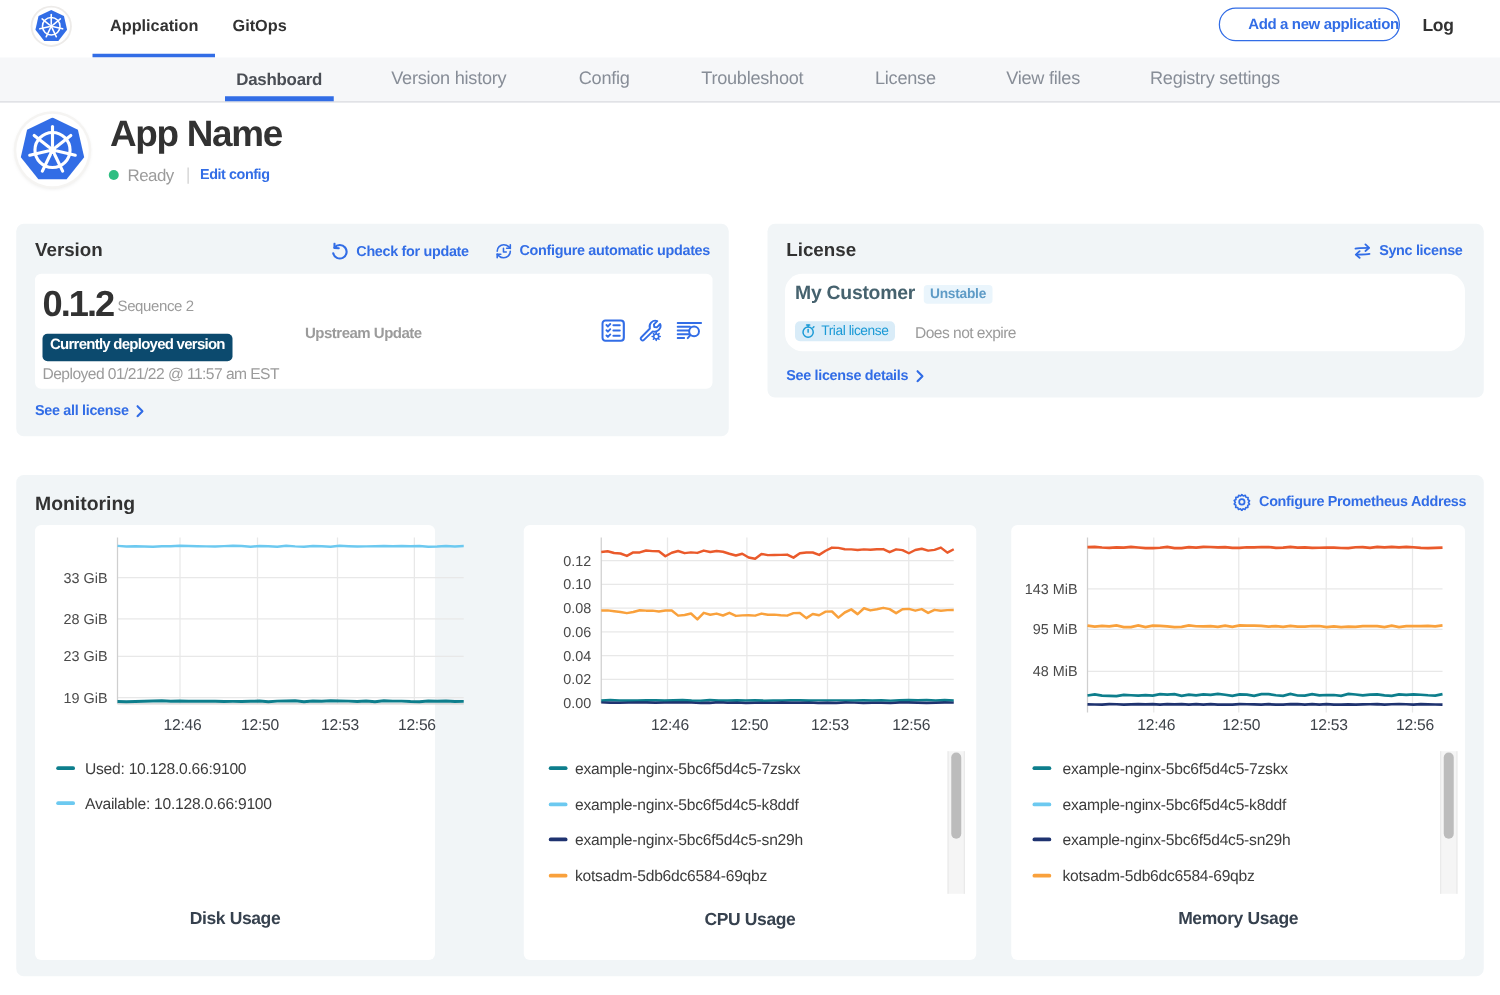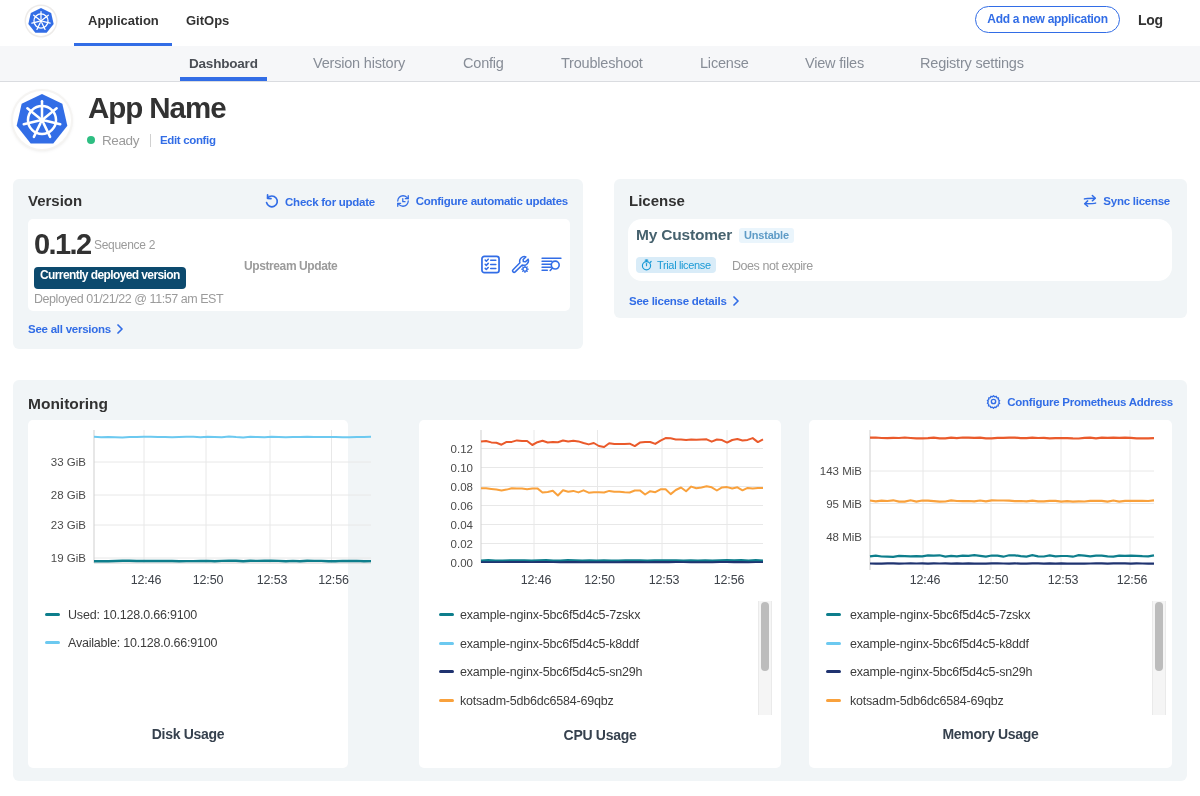--- a/index.html
+++ b/index.html
@@ -1,20 +1,20 @@
 <!DOCTYPE html>
 <html><head><meta charset="utf-8"><style>
 * { margin:0; padding:0; box-sizing:border-box; }
 body { width:1200px; height:796px; font-family:"Liberation Sans", sans-serif; background:#fff; position:relative; overflow:hidden; }
 .abs { position:absolute; }
 .topnav { position:absolute; left:0; top:0; width:1030px; height:46px; background:#fff; }
 .logo-circ { position:absolute; left:26px; top:6px; width:30px; height:30px; border-radius:50%; background:#fff; box-shadow:0 0 0 1.5px #edebe9; display:flex; align-items:center; justify-content:center; }
 .toptab { position:absolute; top:0; height:46px; line-height:41px; font-size:13px; font-weight:700; color:#323232; }
 .toptab.active::after { content:""; position:absolute; left:-14px; right:-13px; bottom:0; height:3px; background:#326de6; }
-.addbtn { position:absolute; left:975px; top:6px; width:145px; height:27px; border:1.5px solid #326de6; border-radius:14px; color:#326de6; font-size:12px; font-weight:700; letter-spacing:-0.3px; text-align:center; line-height:25px; background:#fff; }
+.addbtn { position:absolute; left:975px; top:6px; width:145px; height:27px; border:1.5px solid #326de6; border-radius:14px; color:#326de6; font-size:12px; font-weight:700; letter-spacing:-0.3px; text-align:right; line-height:25px; background:#fff; }
 .logout { position:absolute; left:1138px; top:0; height:46px; line-height:41px; font-size:14px; font-weight:700; letter-spacing:-0.3px; color:#323232; }
 .subnav { position:absolute; left:0; top:46px; width:1200px; height:36px; background:#f6f7f9; border-bottom:1px solid #dadce0; }
 .subtab { position:absolute; top:0; height:35px; line-height:35px; font-size:14.5px; color:#878d97; letter-spacing:-0.2px; }
 .subtab.active { color:#4a4e55; font-weight:700; font-size:13.5px; }
 .subtab.active .bar { position:absolute; left:-9px; right:-9px; top:31px; height:4px; background:#326de6; }
 .bigicon { position:absolute; left:13px; top:91px; width:58px; height:58px; border-radius:50%; background:#fff; box-shadow:0 0 0 2px #f5f4f2, 0 1px 4px rgba(0,0,0,0.15); display:flex; align-items:center; justify-content:center; }
 .appname { position:absolute; left:88px; top:91px; font-size:29.5px; font-weight:700; color:#323232; letter-spacing:-1.05px; }
 .statusrow { position:absolute; left:87px; top:132px; height:16px; display:flex; align-items:center; }
 .dot { width:8px; height:8px; border-radius:50%; background:#2ebe82; margin-right:7px; }
 .ready { color:#9b9b9b; font-size:13.5px; letter-spacing:-0.4px; }
@@ -148,21 +148,21 @@
           <path d="M1 4.6 L11.5 4.6"></path>
           <path d="M1 7.8 L10.5 7.8"></path>
           <path d="M1 11 L10.5 11"></path>
           <path d="M1 14.2 L6.5 14.2"></path>
           <circle cx="15" cy="8.6" r="4.2"></circle>
           <path d="M11.8 11.9 L9.6 14.4"></path>
         </svg>
       </div>
   </div>
   <div class="bluelink" style="left:15px; top:144px;">
-      <span>See all versions</span>
+      <span>See all license</span>
       <svg width="6" height="10" viewBox="0 0 6 10" fill="none" stroke="#326de6" stroke-width="1.7" stroke-linecap="round" stroke-linejoin="round">
         <path d="M1 1 L5 5.0 L1 9"></path>
       </svg>
     </div>
 </div>
 
 <div class="card" style="left:614px; top:179px; width:573px; height:139px;">
   <div class="h2" style="left:15px; top:13px;">License</div>
   <div class="bluelink" style="right:17px; top:15px;">
       <svg width="14" height="14" viewBox="0 0 15 15" fill="none" stroke="#326de6" stroke-width="1.6" stroke-linecap="round" stroke-linejoin="round">

